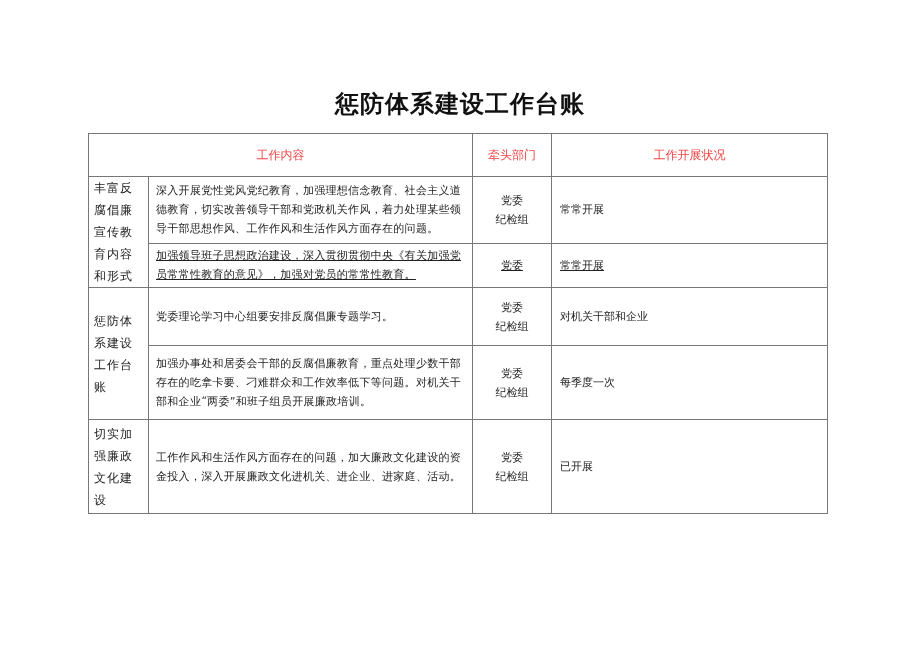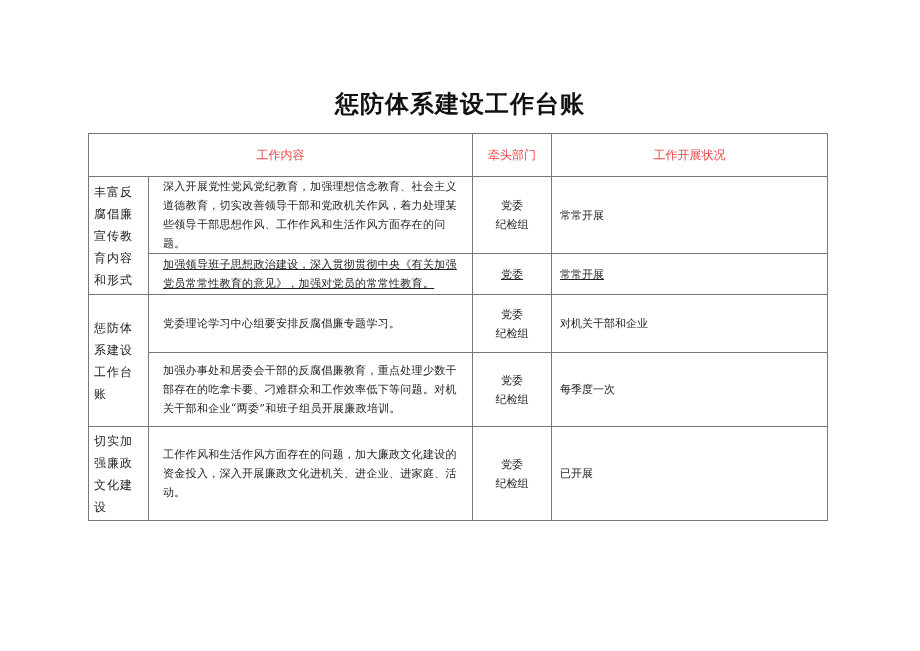--- a/index.html
+++ b/index.html
@@ -7,21 +7,21 @@
          font-family: "DejaVu Serif", "Liberation Serif", serif; color: #222; }
   .title { position: absolute; left: 0; width: 920px; top: 88px; text-align: center;
            font-family: "DejaVu Sans", "Liberation Sans", sans-serif; font-size: 24px;
            font-weight: bold; letter-spacing: 1px; color: #111; }
   table { position: absolute; left: 88px; top: 133px; width: 739px; border-collapse: collapse;
           table-layout: fixed; }
   td, th { border: 1px solid #777; padding: 0; vertical-align: middle; font-size: 11px; line-height: 19px; }
   th { font-family: "DejaVu Sans", "Liberation Sans", sans-serif; font-weight: normal; font-size: 12px;
        height: 42px; text-align: center; color: #ef4444; }
   .cat { padding: 0 4px 0 5px; font-size: 12px; line-height: 22px; letter-spacing: 1px; }
-  .content { padding: 0 6px 0 14px; letter-spacing: 0.3px; }
+  .content { padding: 0 6px 0 7px; letter-spacing: 0.3px; }
   .dept { text-align: center; margin-top: 48px; }
   .status { padding: 0 8px; }
   .r1 { height: 62px; } .r2 { height: 41px; text-decoration: underline; } .r3 { height: 58px; } .r4 { height: 74px; } .r5 { height: 94px; }
 </style>
 </head>
 <body>
 
 <div class="title">惩防体系建设工作台账</div>
 
 <table>

